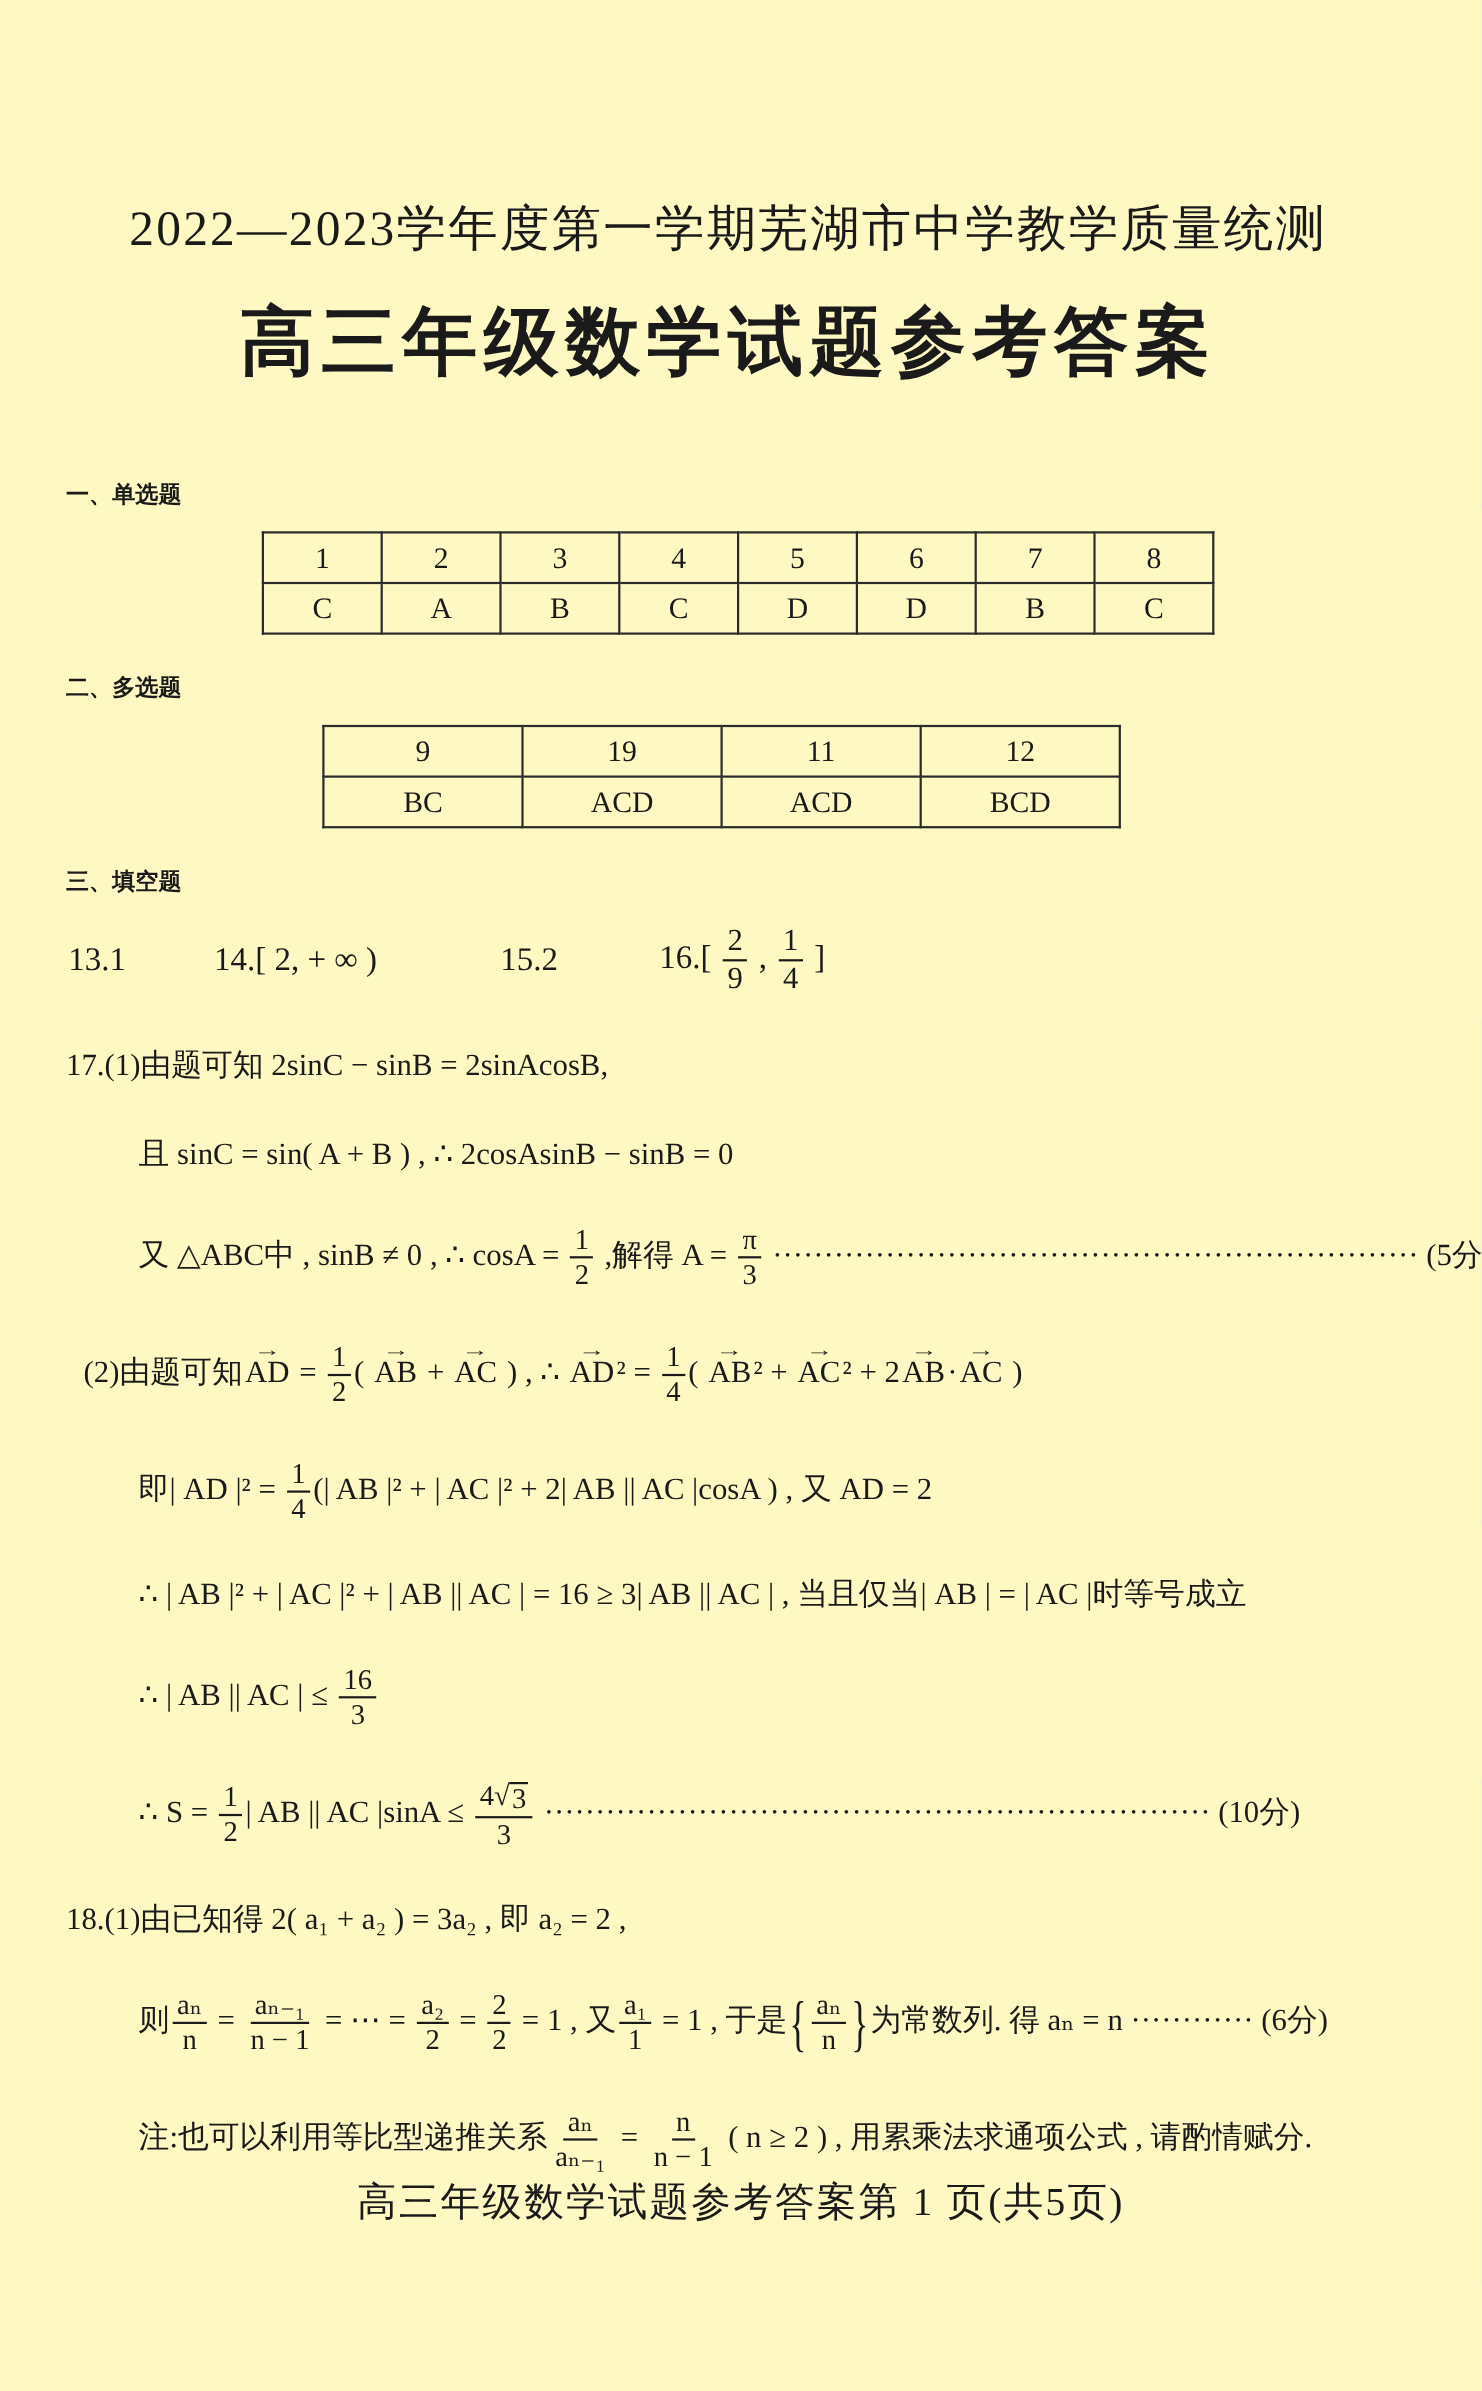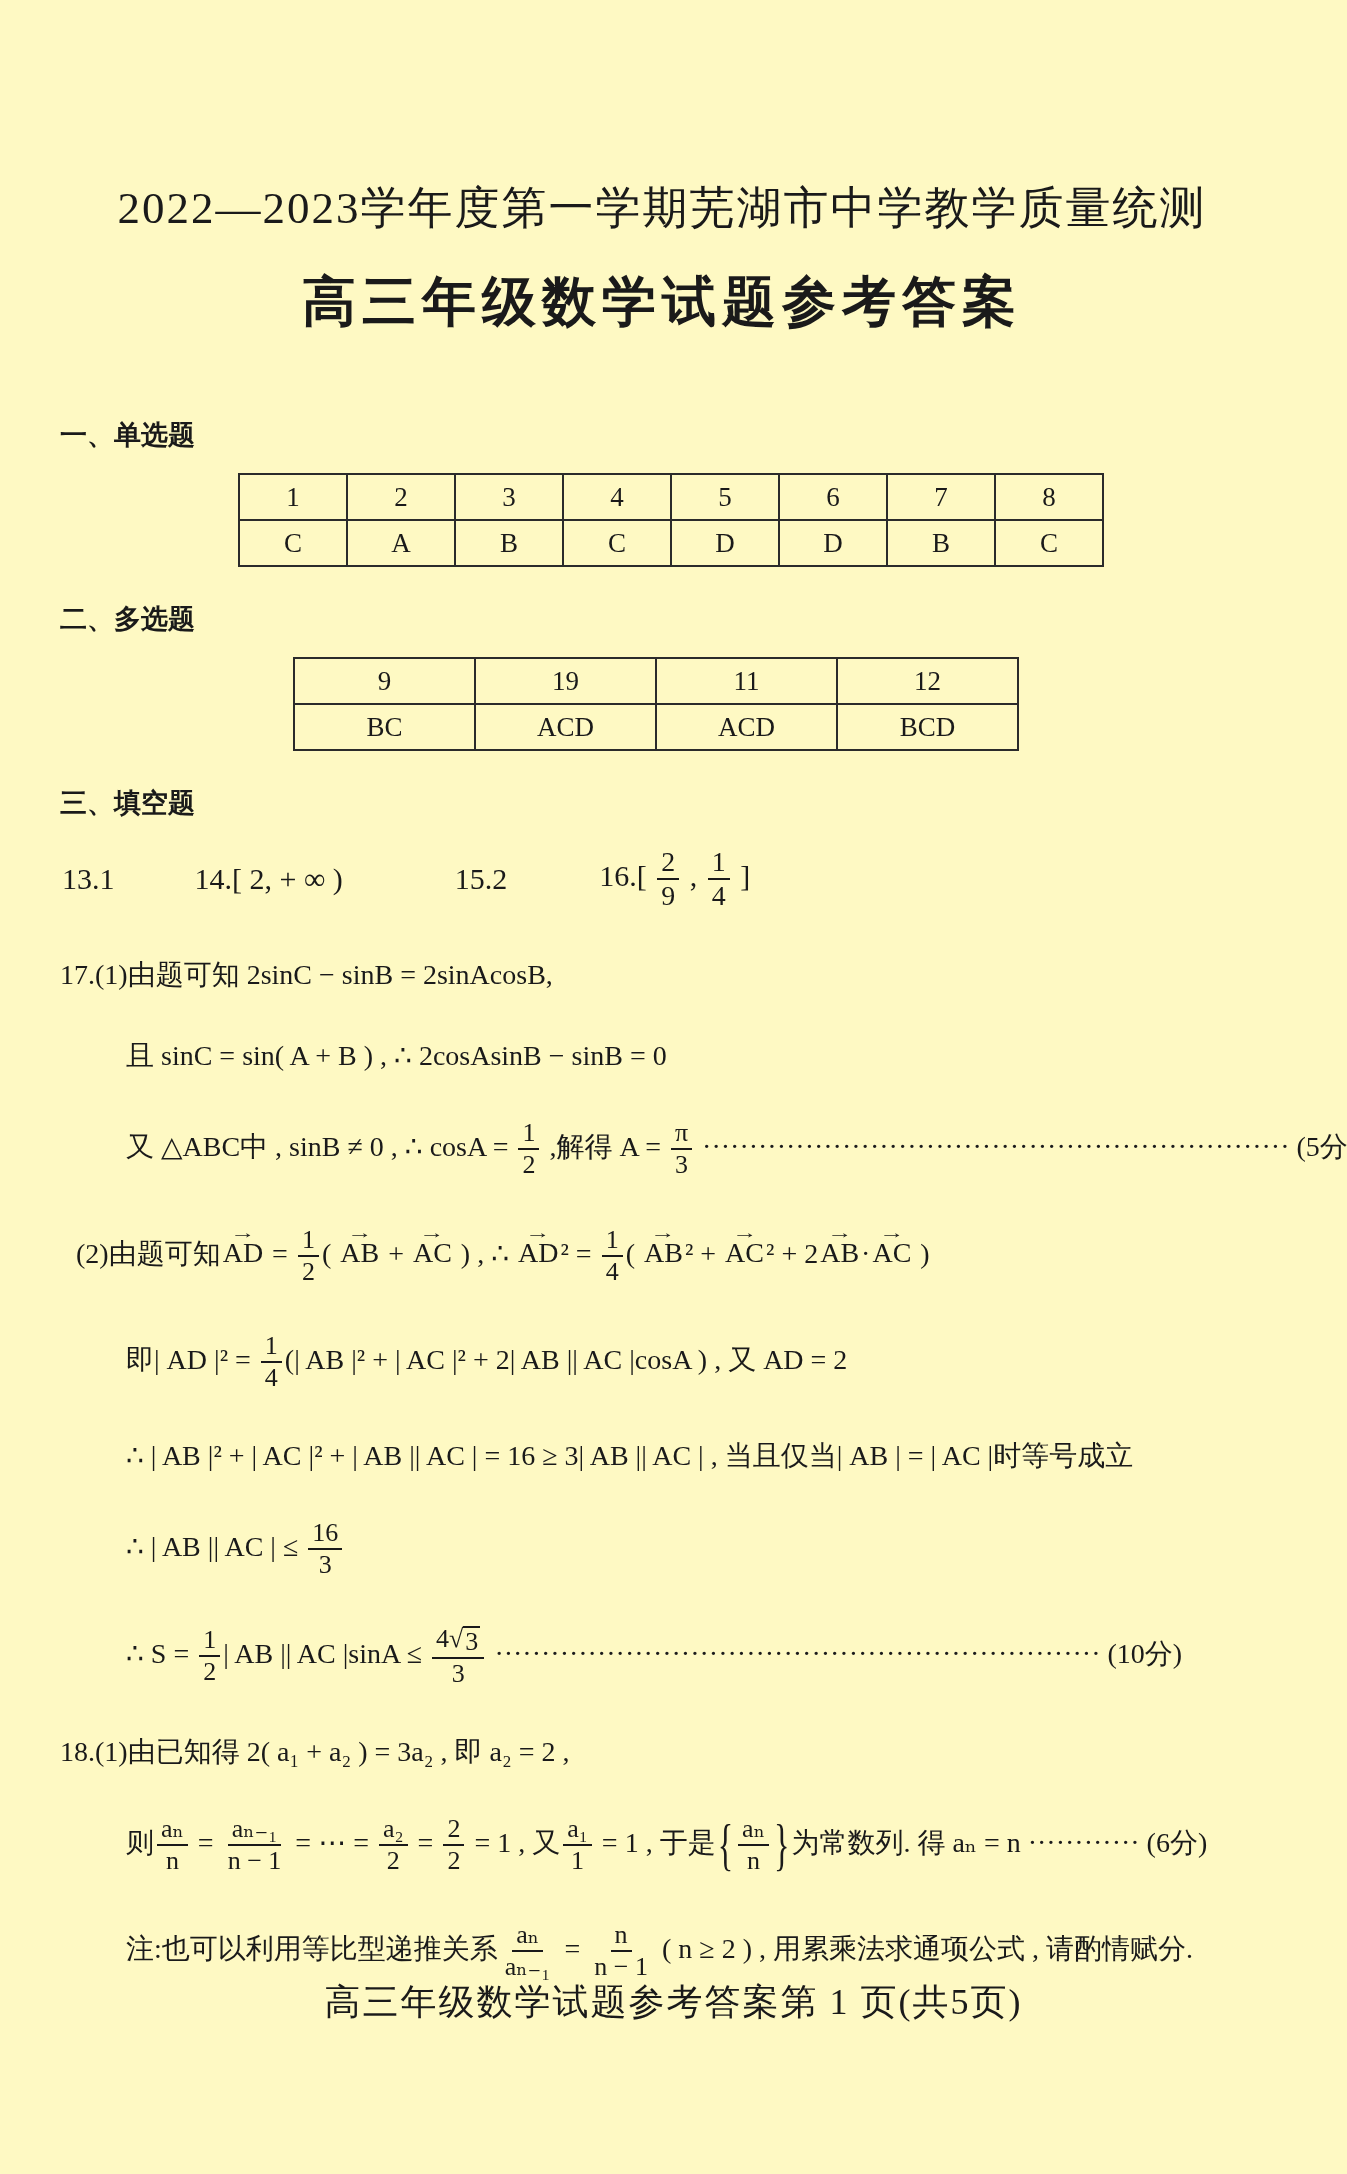--- a/index.html
+++ b/index.html
@@ -15,30 +15,30 @@
     padding:178px 83px 0 60px;
   }
   .title1{
     text-align:center;
     font-size:45px;
     letter-spacing:2px;
     white-space:nowrap;
   }
   .title2{
     text-align:center;
-    font-size:54px;
+    font-size:68px;
     font-weight:bold;
     letter-spacing:6px;
     margin-top:28px;
     white-space:nowrap;
   }
   .sec-head{
     font-family:Liberation Serif, serif;
     font-weight:bold;
-    font-size:27px;
+    font-size:21px;
     margin-top:0;
   }
   .mt-sec1{margin-top:78px;}
   .mt-sec2{margin-top:34px;}
   .mt-sec3{margin-top:34px;}
   .mt-sec4{margin-top:52px;}
   table.ans{
     border-collapse:collapse;
     margin-top:20px;
     table-layout:fixed;

